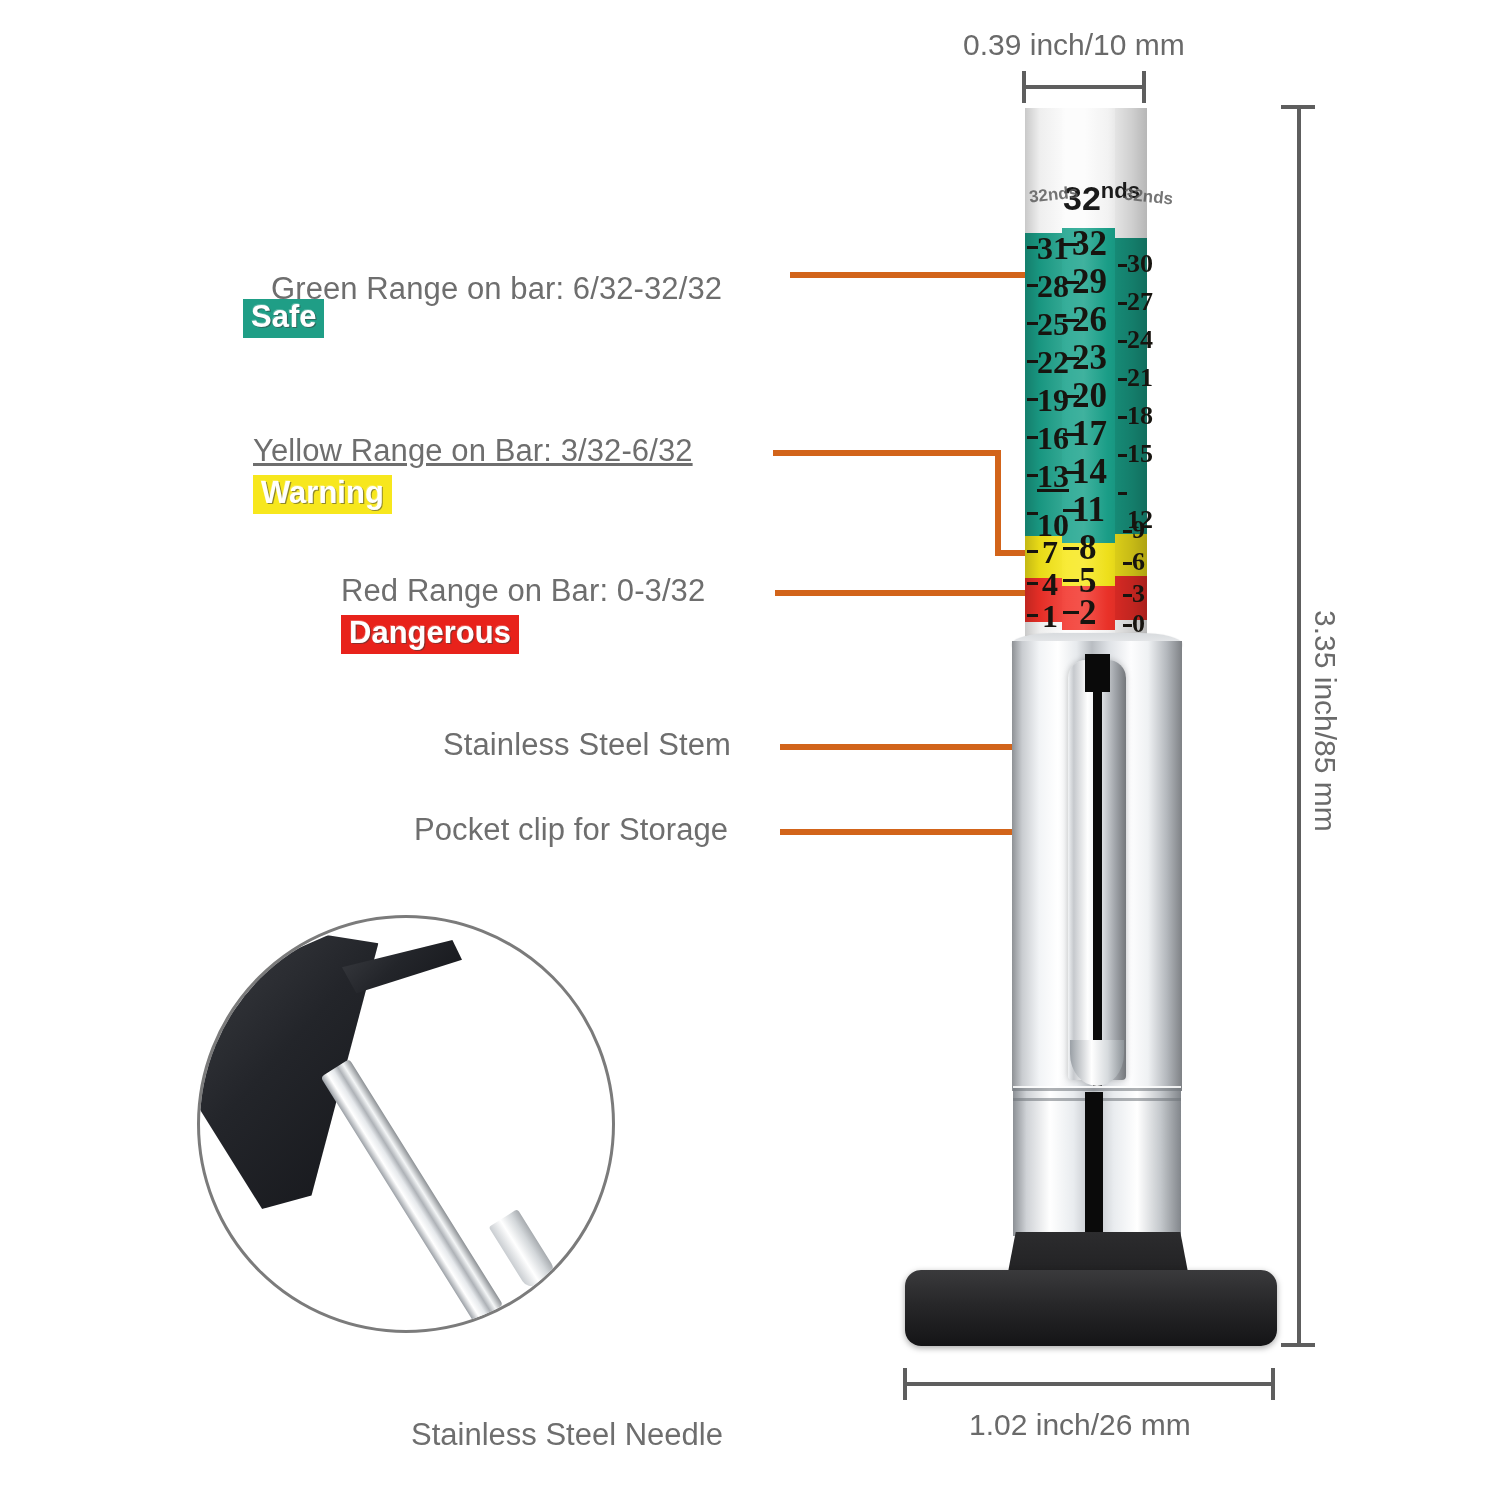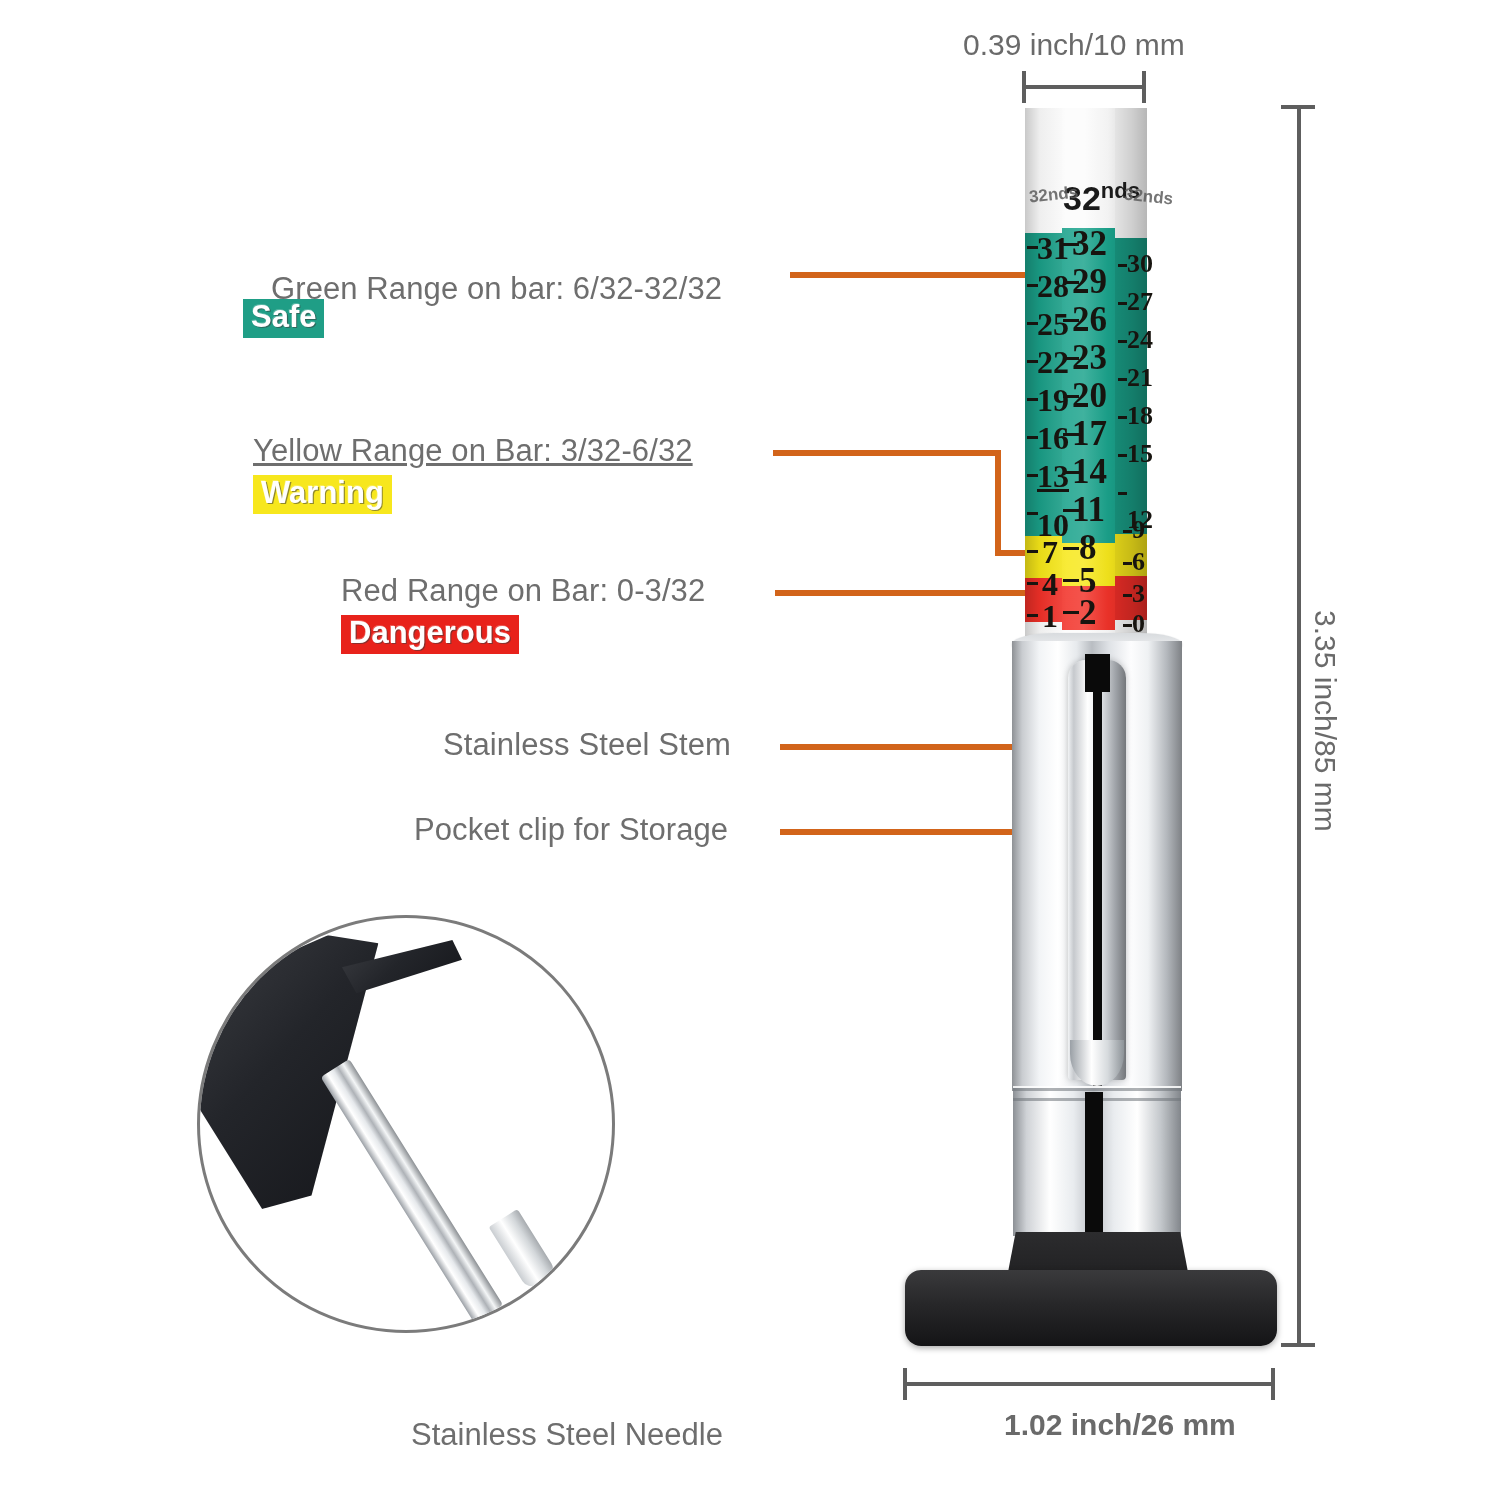--- a/index.html
+++ b/index.html
@@ -243,21 +243,21 @@
   <div class="tick tick-v" style="left:1142px; top:71px; height:32px;"></div>
 
   <div class="dimline dimline-v" style="left:1297px; top:105px; height:1242px;"></div>
   <div class="tick tick-h" style="left:1281px; top:105px; width:34px;"></div>
   <div class="tick tick-h" style="left:1281px; top:1343px; width:34px;"></div>
   <div class="dim-text" id="dim-right" style="left:1342px; top:610px; transform-origin: left top; transform: rotate(90deg);">3.35 inch/85 mm</div>
 
   <div class="dimline dimline-h" style="left:903px; top:1382px; width:372px;"></div>
   <div class="tick tick-v" style="left:903px; top:1368px; height:32px;"></div>
   <div class="tick tick-v" style="left:1271px; top:1368px; height:32px;"></div>
-  <div class="dim-text" id="dim-bottom" style="left:1004px; top:1408px;font-weight:bold;">1.02 inch/26 mm</div>
+  <div class="dim-text" id="dim-bottom" style="left:969px; top:1408px;">1.02 inch/26 mm</div>
 
   <div class="callout-text" style="left:243px; top:271px;margin-left:28px;">Green Range on bar: 6/32-32/32</div>
   <div class="badge" style="left:243px; top:299px; background:#1f9e86;">Safe</div>
   <div class="leader leader-h" style="left:790px; top:272px; width:240px;"></div>
 
   <div class="callout-text" style="left:253px; top:433px;text-decoration:underline;">Yellow Range on Bar: 3/32-6/32</div>
   <div class="badge" style="left:253px; top:475px; background:#f7e71d;">Warning</div>
 
   <div class="leader leader-h" style="left:773px; top:450px; width:228px;"></div>
   <div class="leader leader-v" style="left:995px; top:450px; height:106px;"></div>

